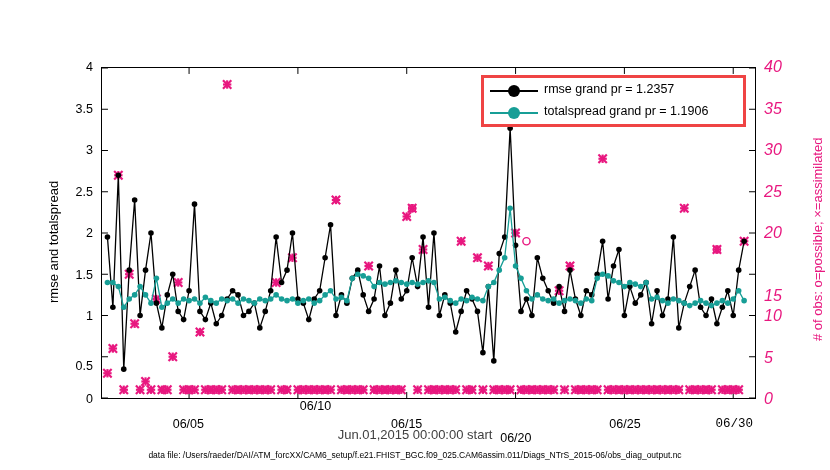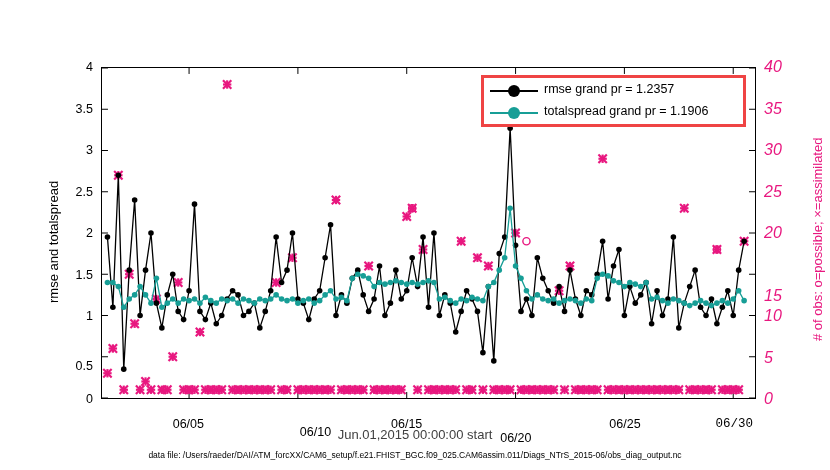--- a/index.html
+++ b/index.html
@@ -942,21 +942,21 @@
       <div class="tick-label-right" style="left: 764px; top: 316px;">10</div>
       <div class="tick-label-right" style="left: 764px; top: 268px; margin-top: 28px;">15</div>
       <div class="tick-label-right" style="left: 764px; top: 233px;">20</div>
       <div class="tick-label-right" style="left: 764px; top: 191.5px;">25</div>
       <div class="tick-label-right" style="left: 764px; top: 150px;">30</div>
       <div class="tick-label-right" style="left: 764px; top: 108.5px;">35</div>
       <div class="tick-label-right" style="left: 764px; top: 67px;">40</div>
     </div>
   <div id="x-ticks">
       <div class="tick-label-x" style="left: 188.333px; top: 407px;">06/05</div>
-      <div class="tick-label-x" style="left: 297.5px; top: 415px; padding-left: 36px;">06/10</div>
+      <div class="tick-label-x" style="left: 297.5px; top: 389px; padding-left: 36px;">06/10</div>
       <div class="tick-label-x" style="left: 406.667px; top: 407px;">06/15</div>
       <div class="tick-label-x" style="left: 515.833px; top: 421px;">06/20</div>
       <div class="tick-label-x" style="left: 625px; top: 407px;">06/25</div>
       <div class="tick-label-x" style="left: 734.167px; top: 407px; font-family: Liberation Mono, monospace;">06/30</div>
     </div>
 
   <div id="legend">
     <div class="legend-row" style="top:1px">
       <div class="legend-swatch" style="background: rgb(0, 0, 0);"></div>
       <div class="legend-dot" style="background: rgb(0, 0, 0);"></div>

